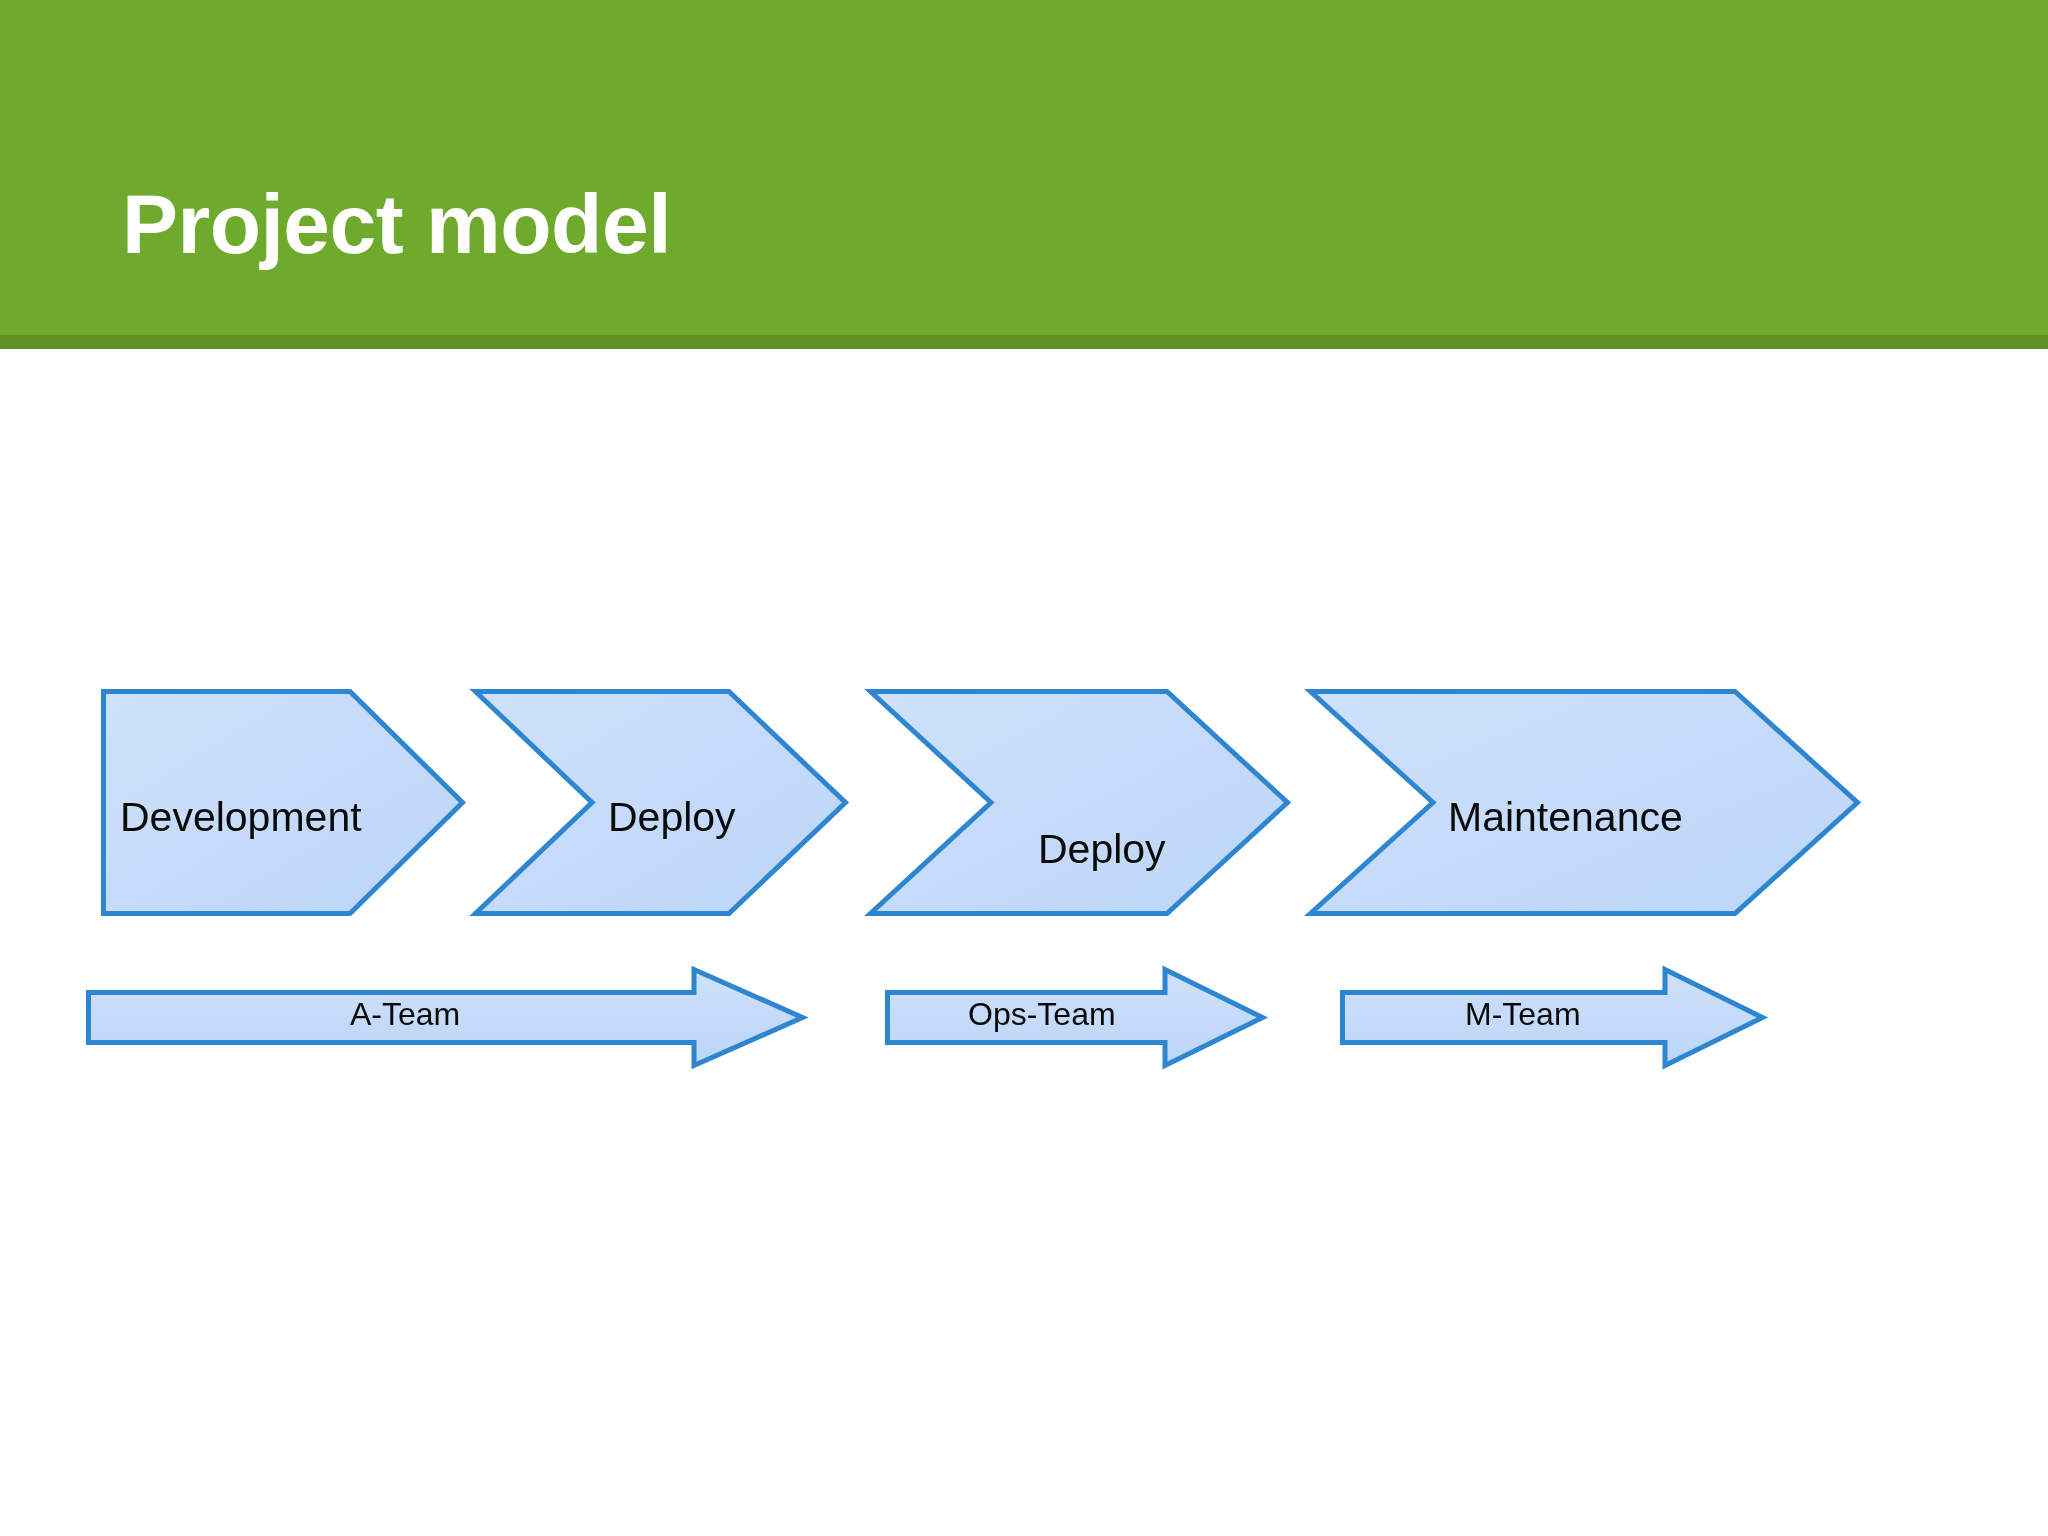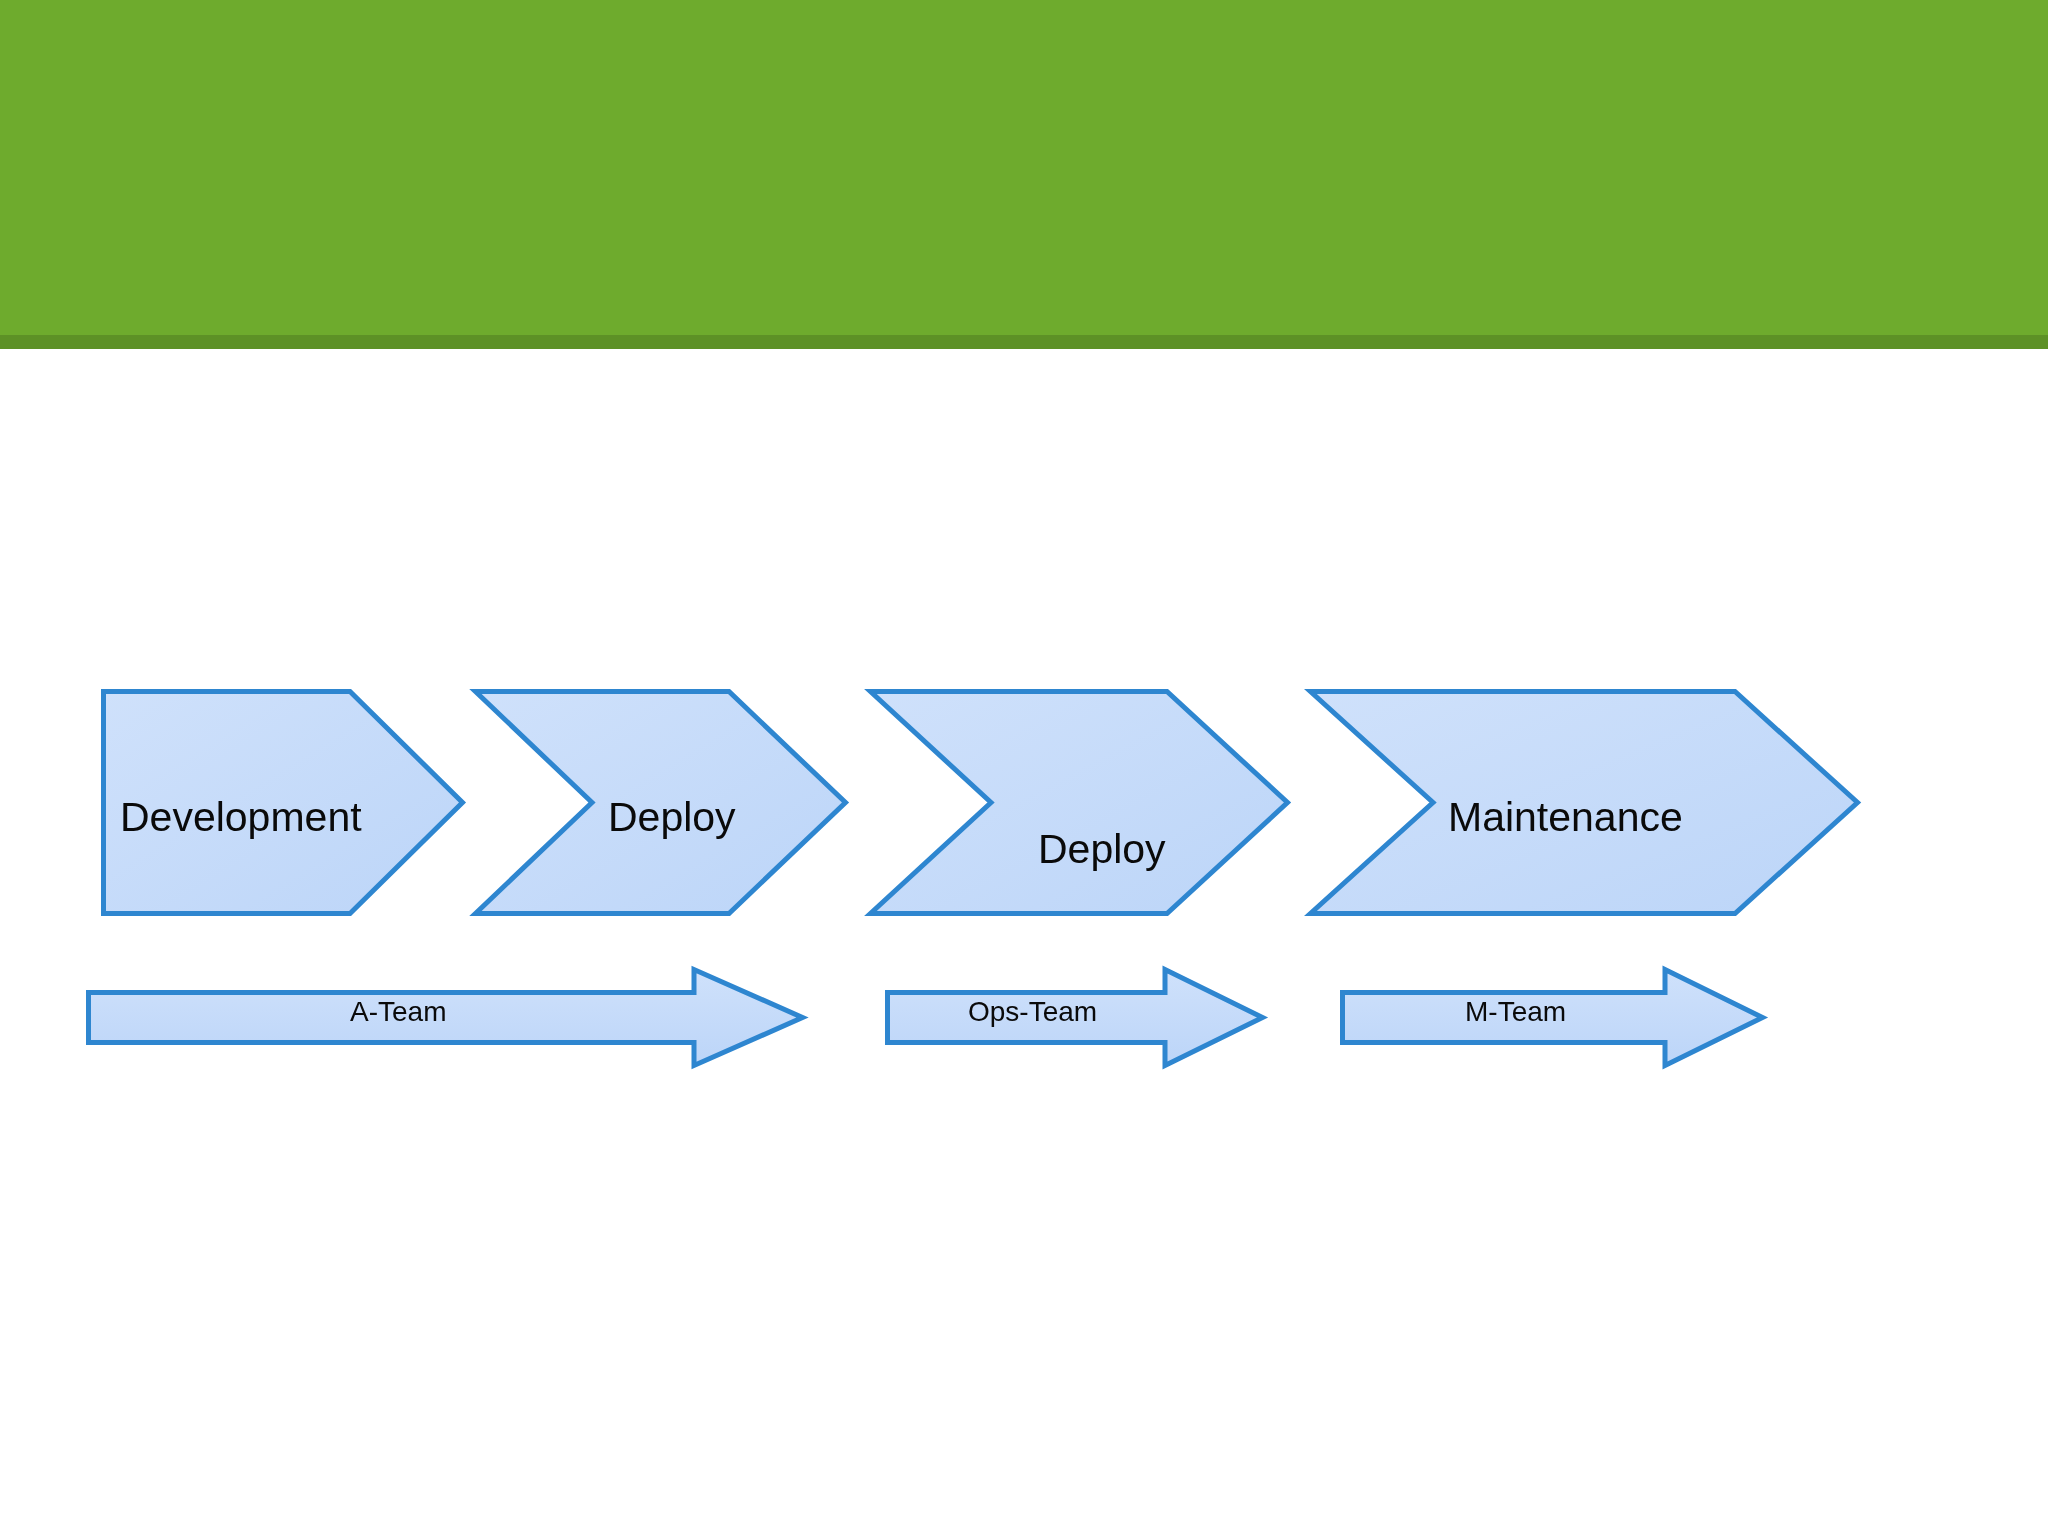--- a/index.html
+++ b/index.html
@@ -69,30 +69,31 @@
     color: #0a0a0a;
     font-size: 40px;
     line-height: 1;
     white-space: nowrap;
     font-family: "Liberation Sans", sans-serif;
   }
   .chevron-label {
     font-size: 41px;
   }
   .arrow-label {
-    font-size: 28px;
+    font-size: 32px;
   }
 </style>
 </head>
 <body>
 
 <div id="slide">
 
   <div id="header-band"></div>
   <div id="header-underline"></div>
+  <div id="slide-title">Project model</div>
 
   <div id="diagram">
 
     <div class="shape-wrap" style="left:101px; top:689px;">
       <svg width="364" height="227" viewBox="0 0 364 227">
         <defs>
           <linearGradient id="gradDev" x1="0" y1="0" x2="1" y2="1">
             <stop offset="0%" stop-color="#cfe1fb"></stop>
             <stop offset="100%" stop-color="#bcd5f8"></stop>
           </linearGradient>

